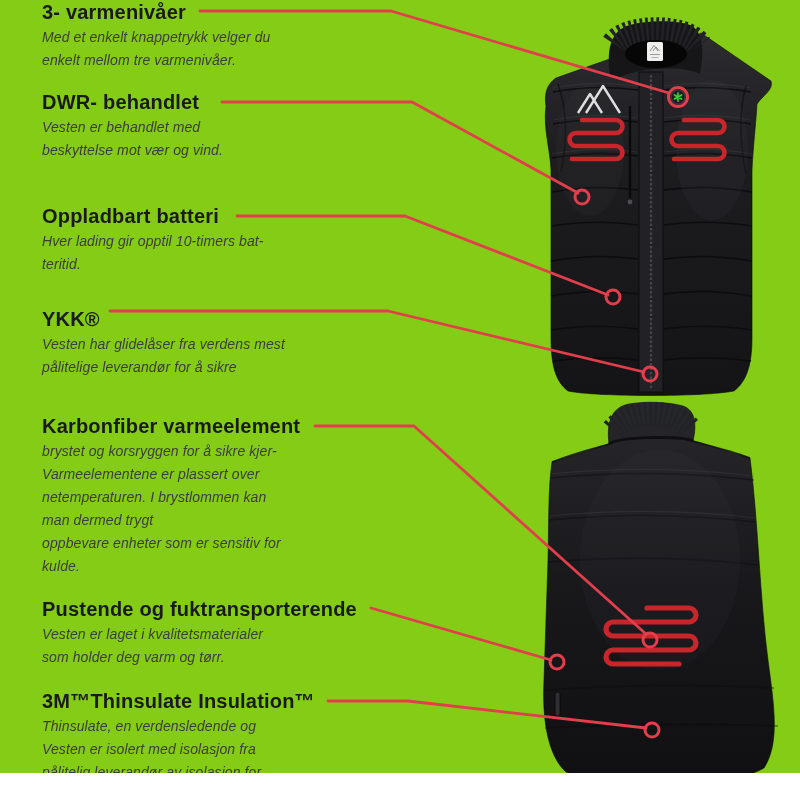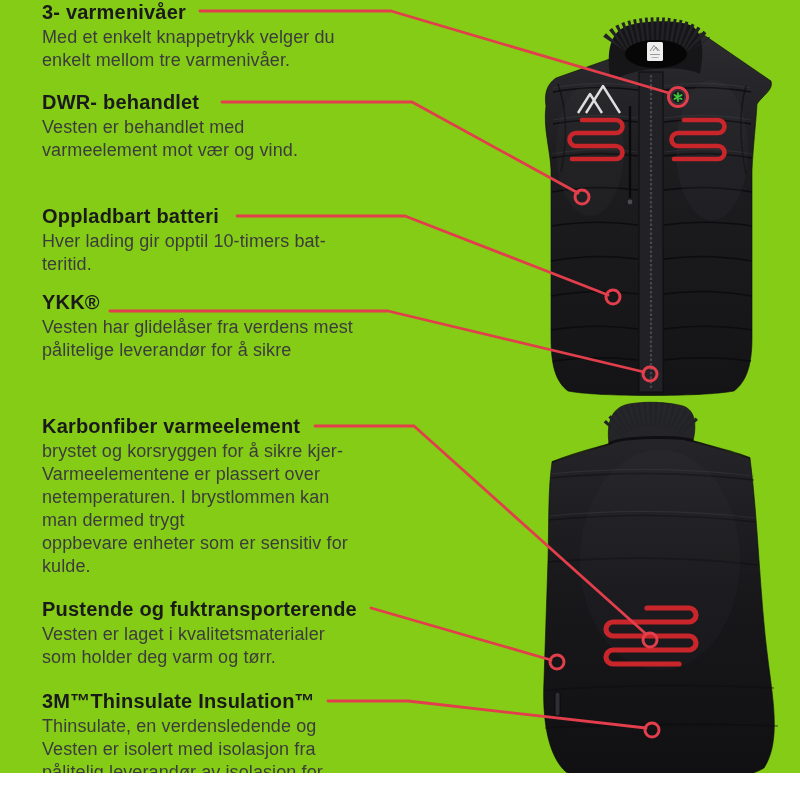--- a/index.html
+++ b/index.html
@@ -1,20 +1,20 @@
 <!DOCTYPE html>
 <html><head>
 <meta charset="utf-8">
 <style>
   html,body{margin:0;padding:0;background:#fff;}
   .canvas{position:relative;width:800px;height:773px;background:#84cc16;overflow:hidden;
           font-family:"Liberation Sans","DejaVu Sans",sans-serif;}
   .feature{position:absolute;left:42px;width:382px;}
   .feature h2{margin:0 0 2px 0;font-size:20px;line-height:23px;font-weight:700;color:#1a1a1a;letter-spacing:.2px;}
-  .fl{font-size:18px;line-height:23px;color:#3c3c3c;letter-spacing:.1px;}
+  .fl{font-size:14px;line-height:23px;color:#3c3c3c;letter-spacing:.1px;font-style:italic;}
   .art{position:absolute;left:0;top:0;pointer-events:none;}
   .coil{fill:none;stroke:#c9262b;stroke-width:4.6;stroke-linecap:round;}
   .coilL{fill:none;stroke:#c9262b;stroke-width:5.2;stroke-linecap:round;}
   .callout{fill:none;stroke:#e23e4c;stroke-width:2.8;stroke-linejoin:round;stroke-linecap:round;}
   .ring{fill:none;stroke:#e23e4c;stroke-width:3;}
   .seam{fill:none;stroke:#0b0b0d;stroke-width:1.6;opacity:.85;}
   .seamHi{fill:none;stroke:#44444b;stroke-width:1.2;opacity:.35;}
 </style>
 </head>
 <body>
@@ -136,30 +136,30 @@
 
   <section class="feature" style="top:1px">
     <h2>3- varmenivåer</h2>
     <div class="fl">Med et enkelt knappetrykk velger du</div>
     <div class="fl">enkelt mellom tre varmenivåer.</div>
   </section>
 
   <section class="feature" style="top:91px">
     <h2>DWR- behandlet</h2>
     <div class="fl">Vesten er behandlet med</div>
-    <div class="fl">varmeelement mot vær og vind.</div>
+    <div class="fl">beskyttelse mot vær og vind.</div>
   </section>
 
   <section class="feature" style="top:205px">
     <h2>Oppladbart batteri</h2>
     <div class="fl">Hver lading gir opptil 10-timers bat-</div>
     <div class="fl">teritid.</div>
   </section>
 
-  <section class="feature" style="top:291px">
+  <section class="feature" style="top:308px">
     <h2>YKK®</h2>
     <div class="fl">Vesten har glidelåser fra verdens mest</div>
     <div class="fl">pålitelige leverandør for å sikre</div>
   </section>
 
   <section class="feature" style="top:415px">
     <h2>Karbonfiber varmeelement</h2>
     <div class="fl">brystet og korsryggen for å sikre kjer-</div>
     <div class="fl">Varmeelementene er plassert over</div>
     <div class="fl">netemperaturen. I brystlommen kan</div>

